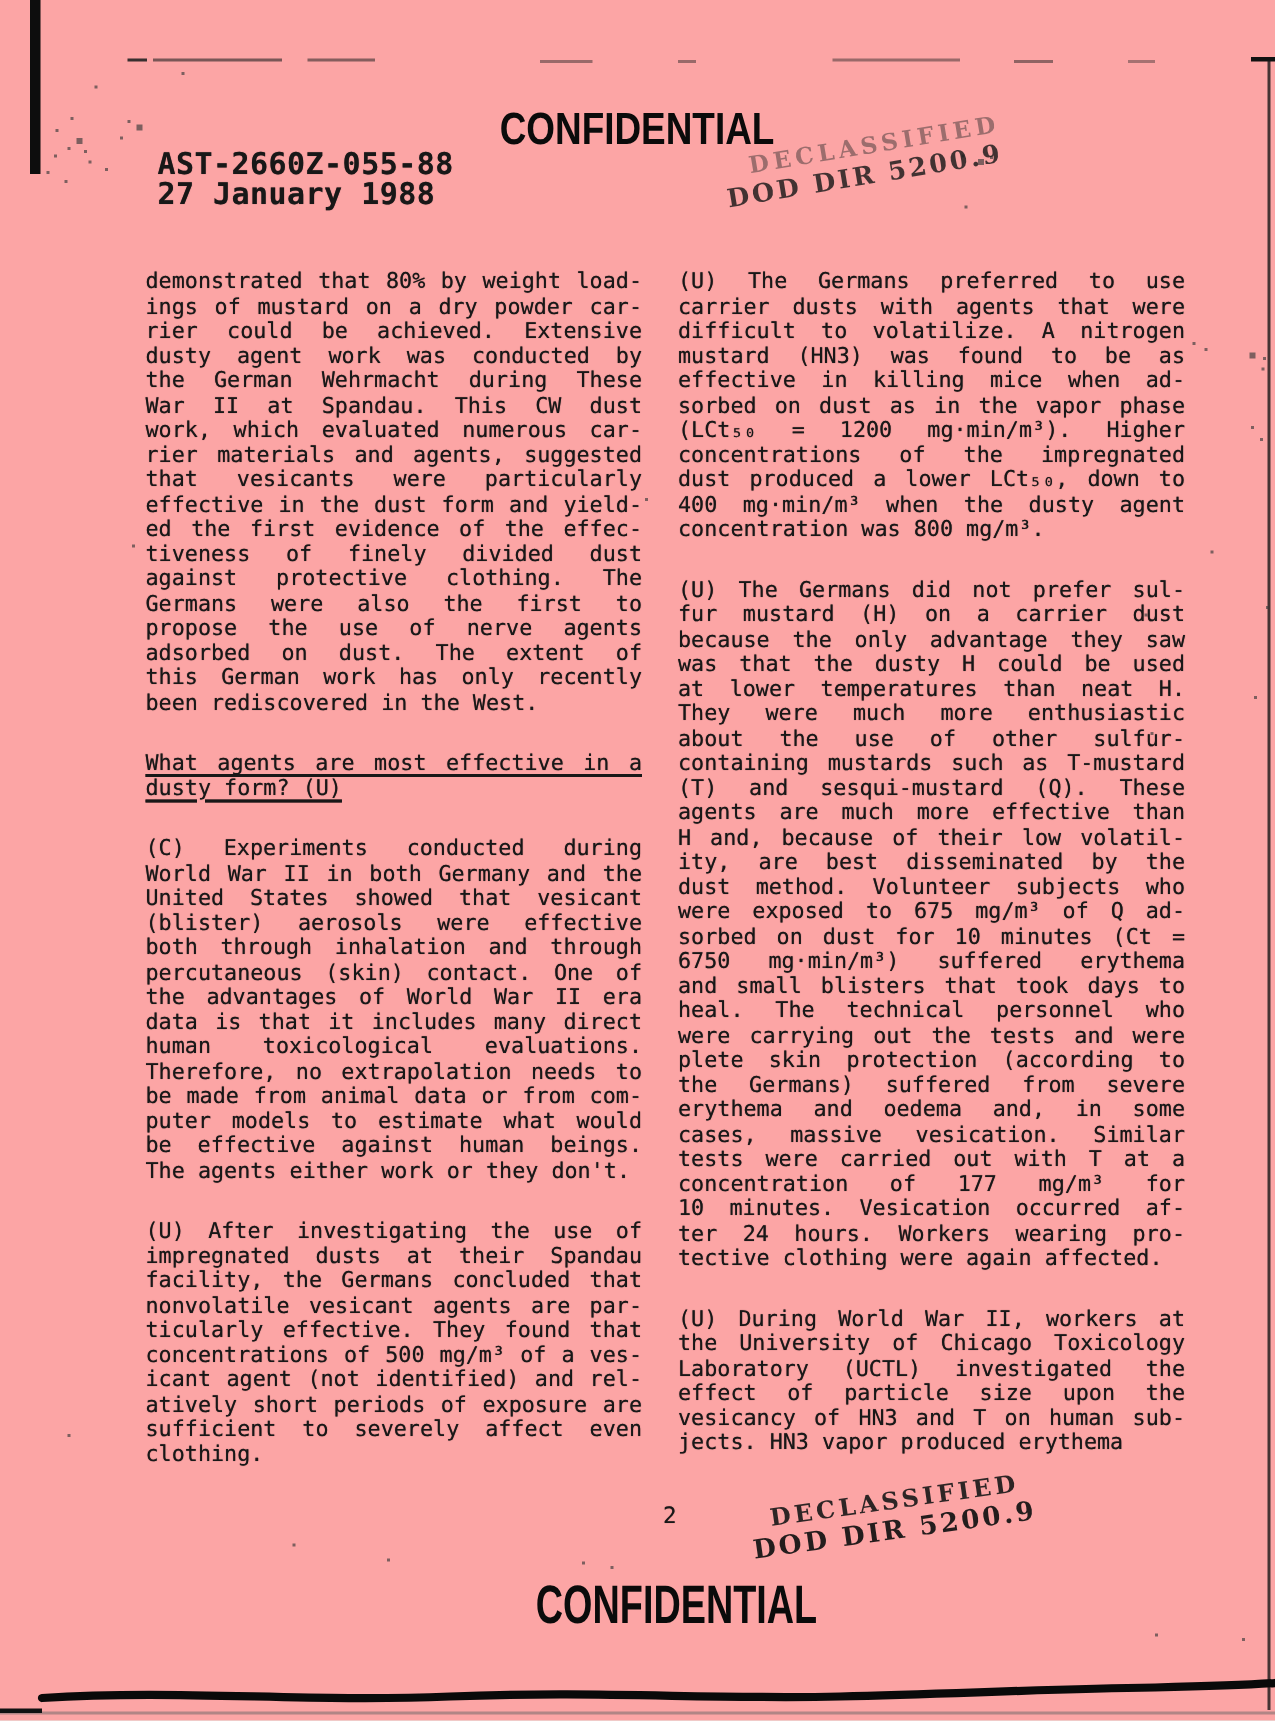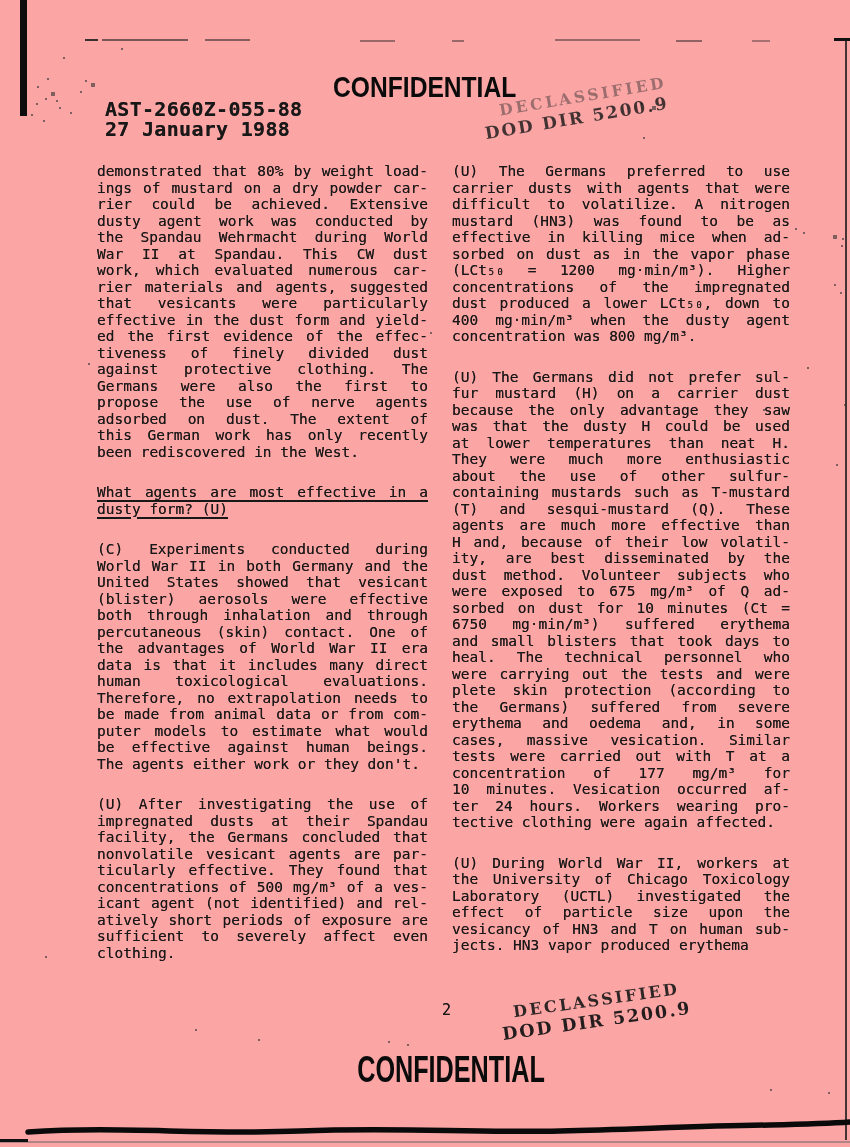--- a/index.html
+++ b/index.html
@@ -7,21 +7,21 @@
     position:relative; width:850px; height:1147px; margin:0 auto;
     background:#fca5a5; overflow:hidden;
     font-family:"DejaVu Sans Mono", monospace;
     color:#181818;
   }
   
   .col { position:absolute; top:163px; font-size:14.5px; line-height:16.5px;
          text-shadow:0 0 0.6px rgba(0,0,0,0.65); }
   .col-left  { left:97px;  width:331px; }
   .col-right { left:452px; width:338px; }
-  .block { margin:0 0 24px 0; }
+  .block { margin:17px 0 24px 0; }
   .line { height:16.5px; white-space:normal; }
   .just { text-align:justify; text-align-last:justify; }
   .heading .line { text-decoration:underline; text-decoration-thickness:1.5px; text-underline-offset:3px; }
   
   .conf { position:absolute; left:0; width:100%; text-align:center;
           font-family:"Liberation Sans", sans-serif; font-weight:700; color:#0b0b0b; }
   .conf-top    { top:70px;  font-size:30px; }
   .conf-top span    { display:inline-block; transform:scaleX(0.82); }
   .conf-bottom { top:1049px; font-size:36px; padding-left:26px; }
   .conf-bottom span { display:inline-block; transform:scaleX(0.70); }
@@ -87,21 +87,21 @@
     <div class="s1">DECLASSIFIED</div>
     <div class="s2">DOD DIR 5200.9</div>
   </div>
 
   <div class="col col-left">
       <div class="block para">
         <div class="line just">demonstrated that 80% by weight load-</div>
         <div class="line just">ings of mustard on a dry powder car-</div>
         <div class="line just">rier could be achieved.  Extensive</div>
         <div class="line just">dusty agent work was conducted by</div>
-        <div class="line just">the Spandau Wehrmacht during World</div>
+        <div class="line just">the German Wehrmacht during These</div>
         <div class="line just">War II at Spandau.  This CW dust</div>
         <div class="line just">work, which evaluated numerous car-</div>
         <div class="line just">rier materials and agents, suggested</div>
         <div class="line just">that vesicants were particularly</div>
         <div class="line just">effective in the dust form and yield-</div>
         <div class="line just">ed the first evidence of the effec-</div>
         <div class="line just">tiveness of finely divided dust</div>
         <div class="line just">against protective clothing.  The</div>
         <div class="line just">Germans were also the first to</div>
         <div class="line just">propose the use of nerve agents</div>

